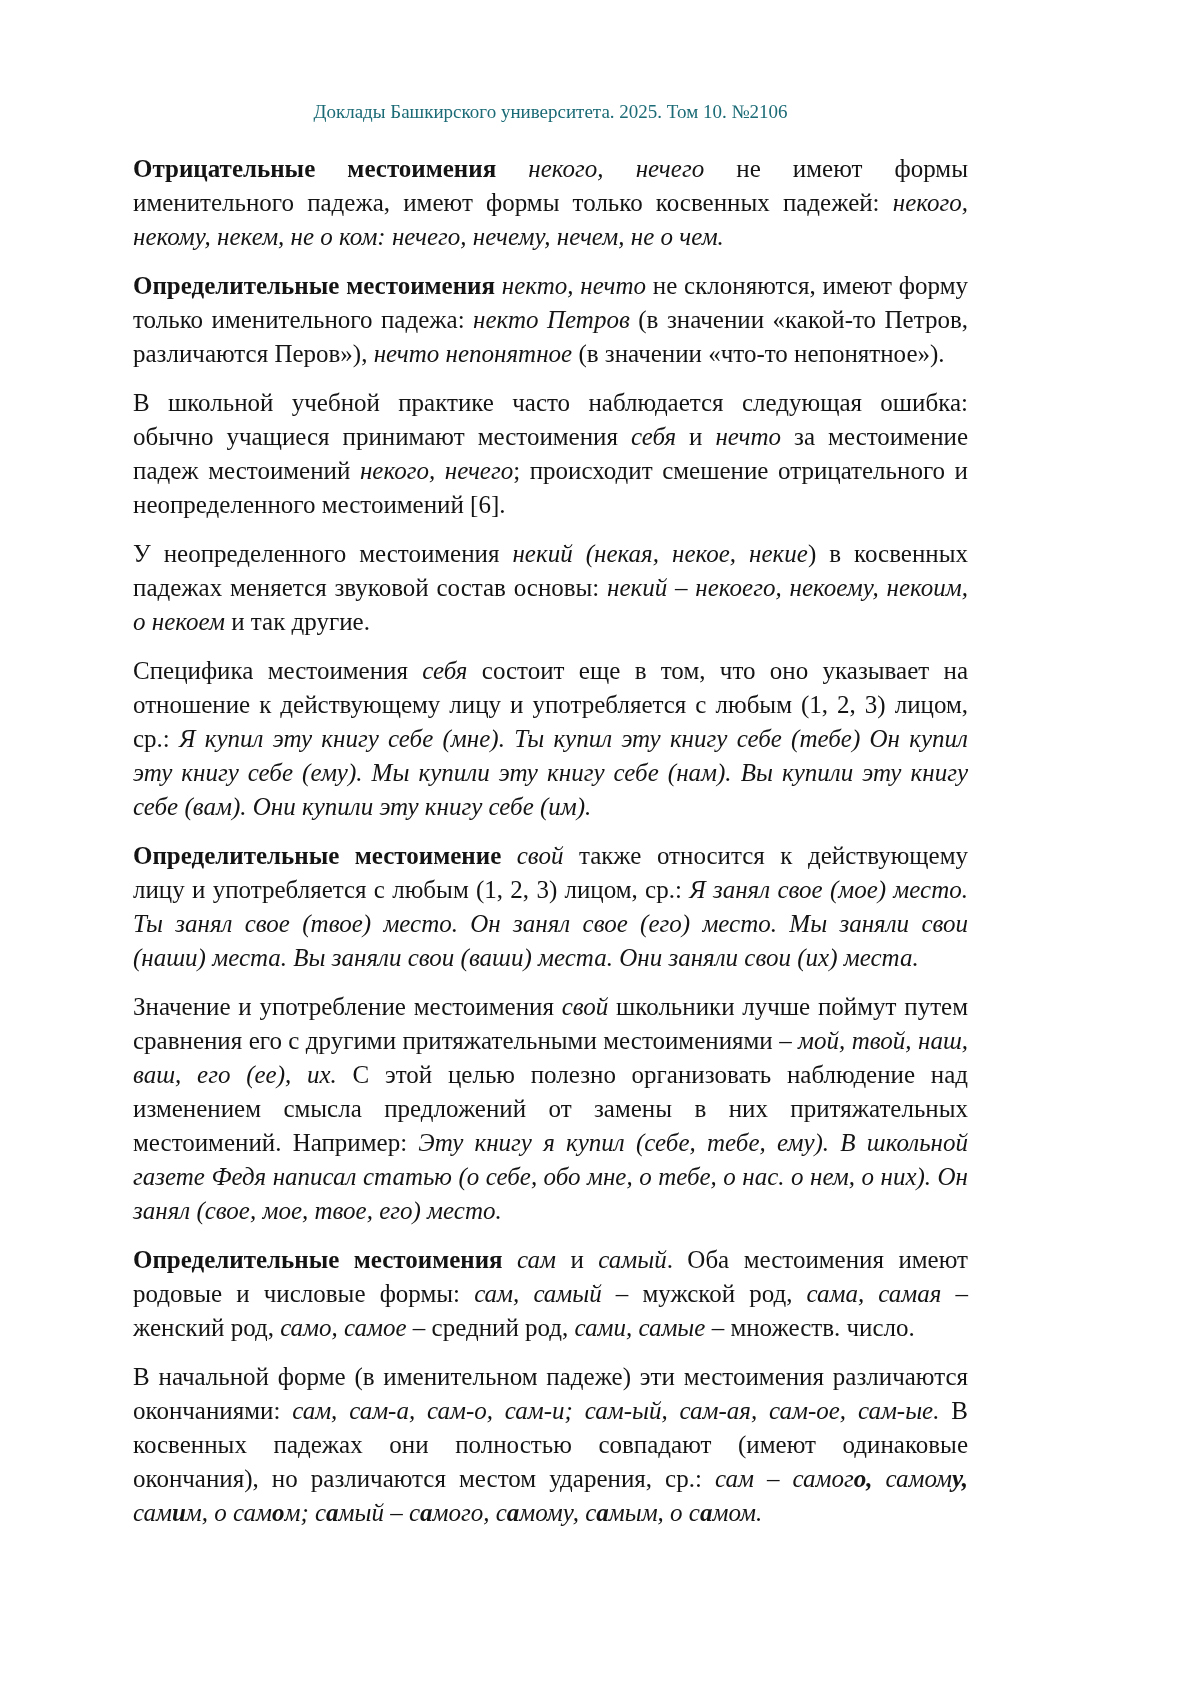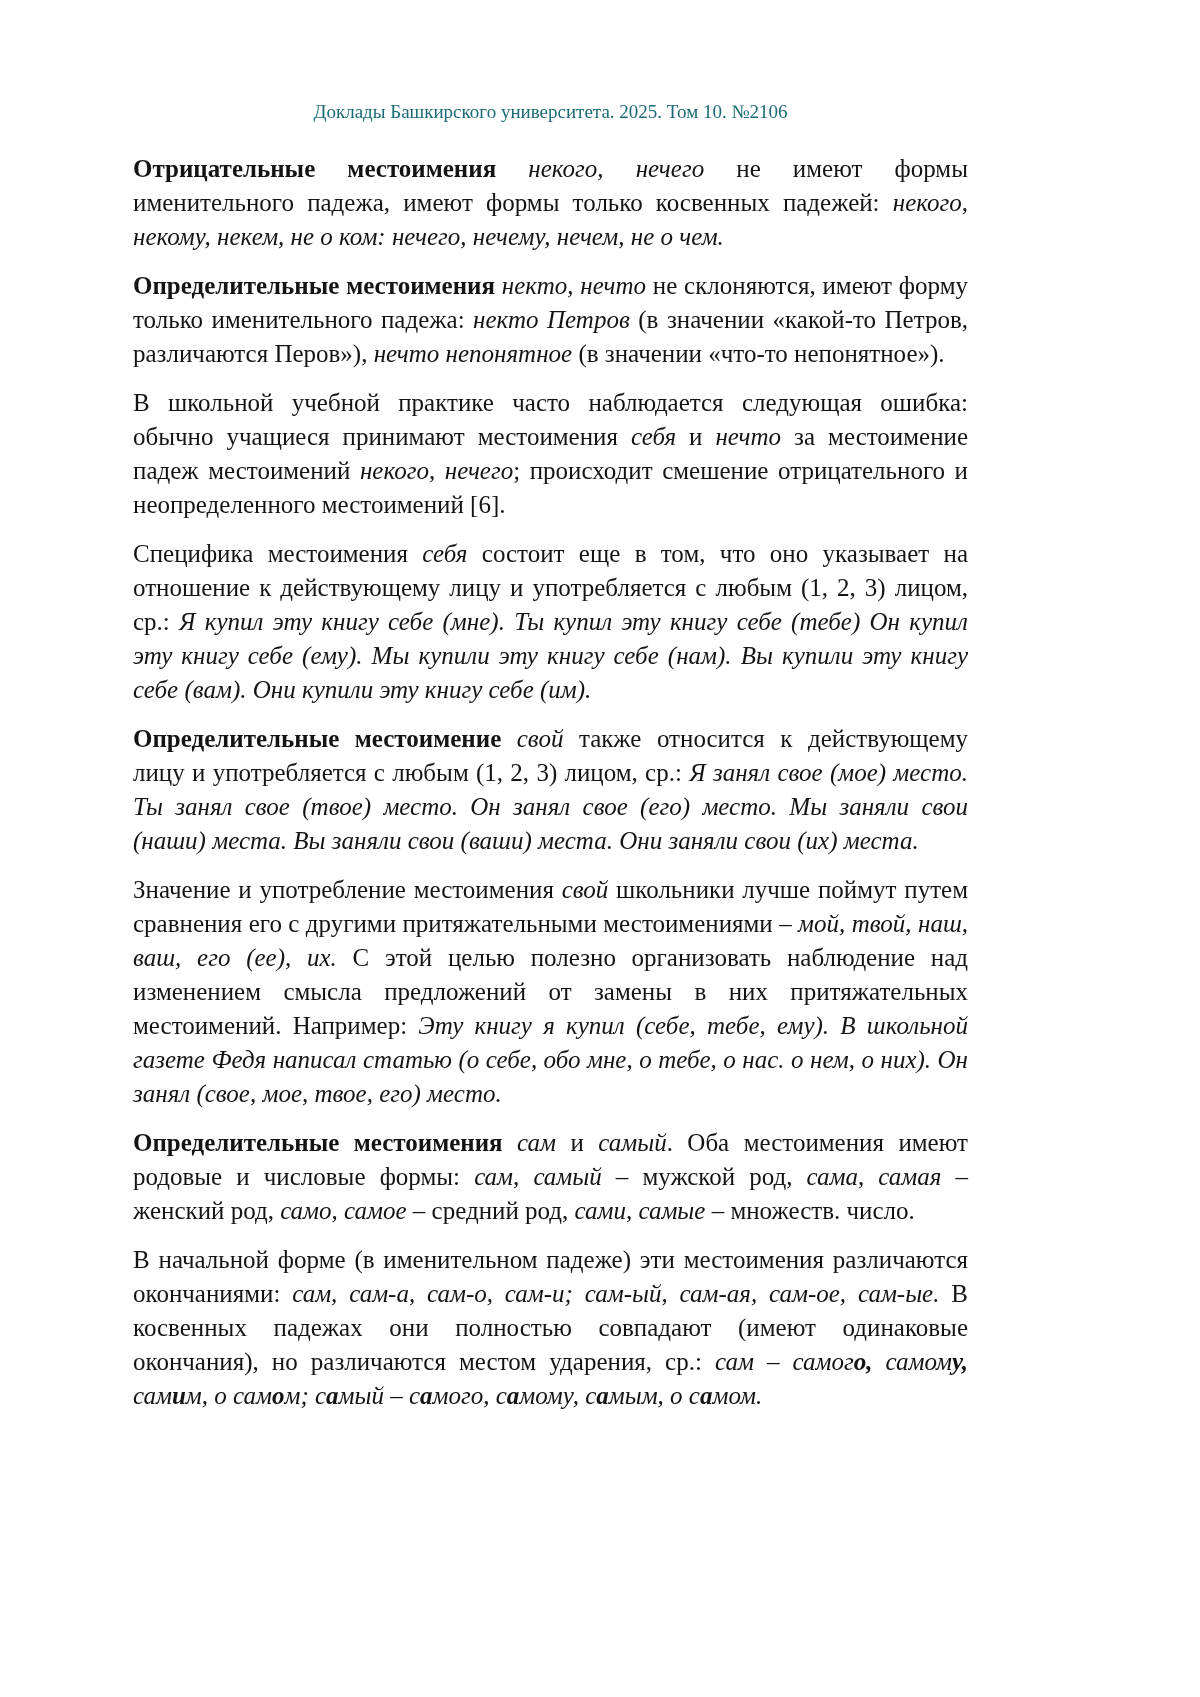--- a/index.html
+++ b/index.html
@@ -42,19 +42,20 @@
 <div class="page" style="color: rgb(20, 20, 20); background: rgb(255, 255, 255);">
   <header class="page-header" style="color: rgb(27, 107, 118);">
     <span class="running-title">Доклады Башкирского университета. 2025. Том 10. №2</span>
     <span class="page-number">106</span>
   </header>
 
   <main class="article-body">
       <p><span class="run-b">Отрицательные местоимения </span><span class="run-i">некого, нечего</span><span> не имеют формы именительного падежа, имеют формы только косвенных падежей: </span><span class="run-i">некого, некому, некем, не о ком: нечего, нечему, нечем, не о чем.</span></p>
       <p><span class="run-b">Определительные местоимения </span><span class="run-i">некто, нечто</span><span> не склоняются, имеют форму только именительного падежа: </span><span class="run-i">некто Петров</span><span> (в значении «какой-то Петров, различаются Перов»), </span><span class="run-i">нечто непонятное</span><span> (в значении «что-то непонятное»).</span></p>
       <p><span>В школьной учебной практике часто наблюдается следующая ошибка: обычно учащиеся принимают местоимения </span><span class="run-i">себя</span><span> и </span><span class="run-i">нечто</span><span> за местоимение падеж местоимений </span><span class="run-i">некого, нечего</span><span>; происходит смешение отрицательного и неопределенного местоимений [6].</span></p>
+      <p><span>У неопределенного местоимения </span><span class="run-i">некий (некая, некое, некие</span><span>) в косвенных падежах меняется звуковой состав основы: </span><span class="run-i">некий – некоего, некоему, некоим, о некоем</span><span> и так другие.</span></p>
       <p><span>Специфика местоимения </span><span class="run-i">себя</span><span> состоит еще в том, что оно указывает на отношение к действующему лицу и употребляется с любым (1, 2, 3) лицом, ср.: </span><span class="run-i">Я купил эту книгу себе (мне). Ты купил эту книгу себе (тебе) Он купил эту книгу себе (ему). Мы купили эту книгу себе (нам). Вы купили эту книгу себе (вам). Они купили эту книгу себе (им).</span></p>
       <p><span class="run-b">Определительные местоимение </span><span class="run-i">свой</span><span> также относится к действующему лицу и употребляется с любым (1, 2, 3) лицом, ср.: </span><span class="run-i">Я занял свое (мое) место. Ты занял свое (твое) место. Он занял свое (его) место. Мы заняли свои (наши) места. Вы заняли свои (ваши) места. Они заняли свои (их) места.</span></p>
       <p><span>Значение и употребление местоимения </span><span class="run-i">свой</span><span> школьники лучше поймут путем сравнения его с другими притяжательными местоимениями – </span><span class="run-i">мой, твой, наш, ваш, его (ее), их.</span><span> С этой целью полезно организовать наблюдение над изменением смысла предложений от замены в них притяжательных местоимений. Например: </span><span class="run-i">Эту книгу я купил (себе, тебе, ему). В школьной газете Федя написал статью (о себе, обо мне, о тебе, о нас. о нем, о них). Он занял (свое, мое, твое, его) место.</span></p>
       <p><span class="run-b">Определительные местоимения </span><span class="run-i">сам</span><span> и </span><span class="run-i">самый</span><span>. Оба местоимения имеют родовые и числовые формы: </span><span class="run-i">сам, самый</span><span> – мужской род, </span><span class="run-i">сама, самая</span><span> – женский род, </span><span class="run-i">само, самое</span><span> – средний род, </span><span class="run-i">сами, самые</span><span> – множеств. число.</span></p>
       <p><span>В начальной форме (в именительном падеже) эти местоимения различаются окончаниями: </span><span class="run-i">сам, сам-а, сам-о, сам-и; сам-ый, сам-ая, сам-ое, сам-ые.</span><span> В косвенных падежах они полностью совпадают (имеют одинаковые окончания), но различаются местом ударения, ср.: </span><span class="run-i">сам – самог</span><span class="run-bi">о,</span><span class="run-i"> самом</span><span class="run-bi">у,</span><span class="run-i"> сам</span><span class="run-bi">и</span><span class="run-i">м, о сам</span><span class="run-bi">о</span><span class="run-i">м; с</span><span class="run-bi">а</span><span class="run-i">мый – с</span><span class="run-bi">а</span><span class="run-i">мого, с</span><span class="run-bi">а</span><span class="run-i">мому, с</span><span class="run-bi">а</span><span class="run-i">мым, о с</span><span class="run-bi">а</span><span class="run-i">мом.</span></p>
     </main>
 </div>
 
 </body></html>

